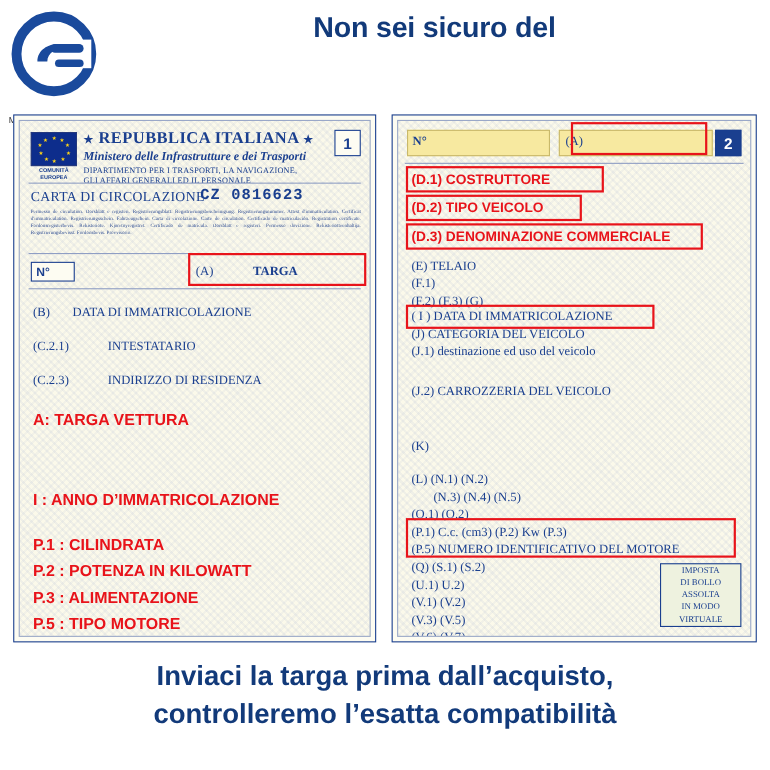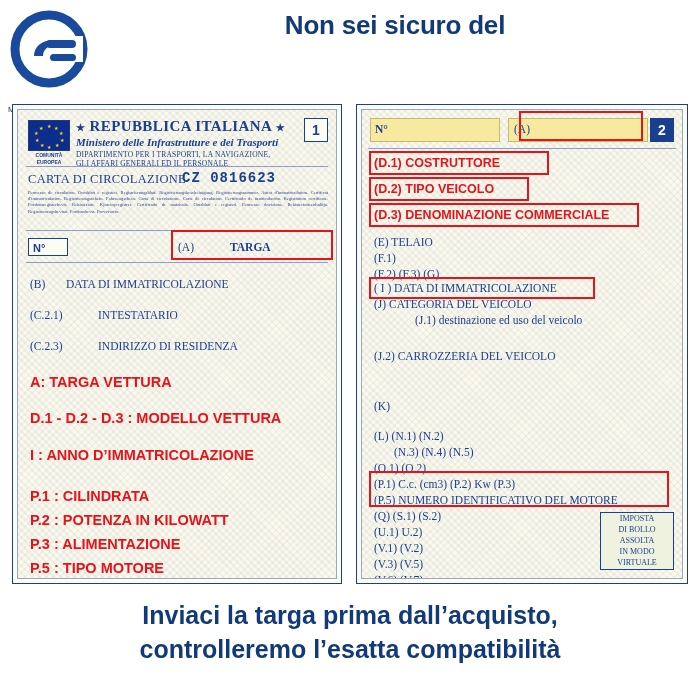--- a/index.html
+++ b/index.html
@@ -374,21 +374,20 @@
     <div class="field" style="left:12px; top:168px;">(B)</div>
     <div class="field" style="left:48px; top:168px;">DATA DI IMMATRICOLAZIONE</div>
 
     <div class="field" style="left:12px; top:199px;">(C.2.1)</div>
     <div class="field" style="left:80px; top:199px;">INTESTATARIO</div>
 
     <div class="field" style="left:12px; top:230px;">(C.2.3)</div>
     <div class="field" style="left:80px; top:230px;">INDIRIZZO DI RESIDENZA</div>
 
     <div class="annot" style="left:12px; top:264px;">A: TARGA VETTURA</div>
-    <div class="annot" style="left:12px; top:300px;">D.1 - D.2 - D.3 : MODELLO VETTURA</div>
     <div class="annot" style="left:12px; top:337px;">I : ANNO D’IMMATRICOLAZIONE</div>
     <div class="annot" style="left:12px; top:378px;">P.1 : CILINDRATA</div>
     <div class="annot" style="left:12px; top:402px;">P.2 : POTENZA IN KILOWATT</div>
     <div class="annot" style="left:12px; top:426px;">P.3 : ALIMENTAZIONE</div>
     <div class="annot" style="left:12px; top:450px;">P.5 :  TIPO MOTORE</div>
 
   </div>
 
   <div class="redbox" style="left:158px; top:125px; width:162px; height:30px;"></div>
 </div>
@@ -408,21 +407,21 @@
 
     <div class="rlabel-red" style="left:12px; top:46px;">(D.1)   COSTRUTTORE</div>
     <div class="rlabel-red" style="left:12px; top:72px;">(D.2)   TIPO VEICOLO</div>
     <div class="rlabel-red" style="left:12px; top:98px;">(D.3)  DENOMINAZIONE COMMERCIALE</div>
 
     <div class="rfield" style="left:12px; top:126px;">(E)  TELAIO</div>
     <div class="rfield" style="left:12px; top:142px;">(F.1)</div>
     <div class="rfield" style="left:12px; top:158px;">(F.2)                       (F.3)                          (G)</div>
     <div class="rfield" style="left:12px; top:172px;">( I )  DATA DI IMMATRICOLAZIONE</div>
     <div class="rfield" style="left:12px; top:188px;">(J)  CATEGORIA DEL VEICOLO</div>
-    <div class="rfield" style="left:12px; top:204px;margin-left:41px;">(J.1)  destinazione ed uso del veicolo</div>
+    <div class="rfield" style="left:12px; top:204px;">(J.1)  destinazione ed uso del veicolo</div>
     <div class="rfield" style="left:12px; top:240px;">(J.2)  CARROZZERIA DEL VEICOLO</div>
     <div class="rfield" style="left:12px; top:290px;">(K)</div>
     <div class="rfield" style="left:12px; top:320px;">(L)                   (N.1)                     (N.2)</div>
     <div class="rfield" style="left:12px; top:336px;padding-left:20px;">(N.3)                 (N.4)                     (N.5)</div>
     <div class="rfield" style="left:12px; top:352px;">(O.1)               (O.2)</div>
     <div class="rfield" style="left:12px; top:368px;">(P.1)  C.c. (cm3)      (P.2) Kw         (P.3)</div>
     <div class="rfield" style="left:12px; top:384px;">(P.5)  NUMERO IDENTIFICATIVO DEL MOTORE</div>
     <div class="rfield" style="left:12px; top:400px;">(Q)                     (S.1)                     (S.2)</div>
     <div class="rfield" style="left:12px; top:416px;">(U.1)                   U.2)</div>
     <div class="rfield" style="left:12px; top:432px;">(V.1)                  (V.2)</div>

